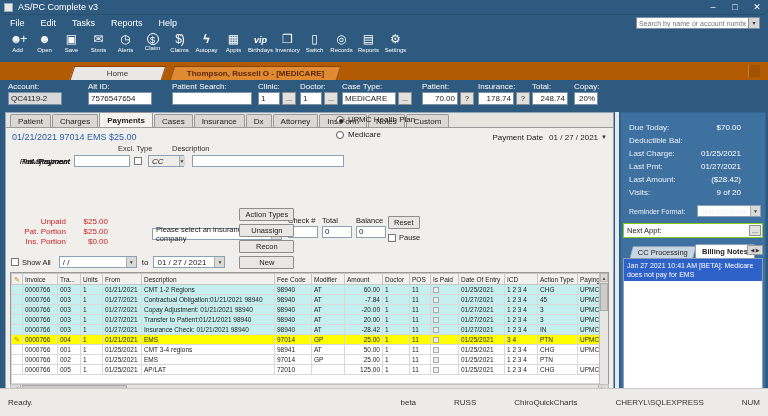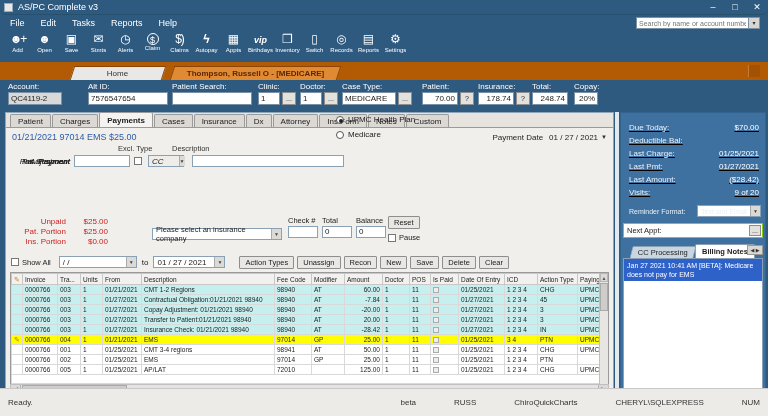--- a/index.html
+++ b/index.html
@@ -115,21 +115,21 @@
 
   
   .filterrow { position:relative; height:16px; display:flex; align-items:center; padding-left:5px; }
   .showall { display:flex; align-items:center; font-size:7.5px; }
   .showall .cb { margin-right:3px; }
   .daterange { display:flex; align-items:center; margin-left:8px; font-size:8px; }
   .daterange .dd { background:#fff; }
   .d1 { width:78px; }
   .d2 { width:72px; margin-left:4px; }
   .to-lbl { margin-left:5px; margin-right:1px; }
-  .actbtns { display:flex; margin-left:14px; gap:3px; }
+  .actbtns { display:flex; margin-left:14px; gap:3px;flex-direction:column; }
 
   
   .tablewrap { position:relative; margin:2px 4px 0 4px; height:142px; background:#fff; border:1px solid #9A9A9A; overflow:hidden; }
   table { border-collapse:collapse; table-layout:fixed; width:612px; }
   th, td { border:1px solid #D9D9D9; font-size:6.5px; padding:0 2px; height:9px; line-height:9px; white-space:nowrap; overflow:hidden; font-weight:normal; text-align:left; color:#222; }
   thead th { background:#F2F1EF; border-color:#C8C8C8; height:11px; }
   th:nth-child(1), td:nth-child(1) { width:11px; }
   th:nth-child(2){width:35px} th:nth-child(3){width:23px} th:nth-child(4){width:22px}
   th:nth-child(5){width:39px} th:nth-child(6){width:133px} th:nth-child(7){width:37px}
   th:nth-child(8){width:33px} th:nth-child(9){width:38px} th:nth-child(10){width:27px}
@@ -147,21 +147,21 @@
   .vscroll .vthumb { height:28px; background:#CFCDC9; border:1px solid #AAA; margin-top:1px; }
   .vscroll .vb { position:absolute; bottom:0; left:0; right:0; }
 
   
   .hscroll { position:absolute; left:4px; right:4px; bottom:4px; height:10px; background:#E6E4E1; border:1px solid #C0C0C0; display:flex; align-items:stretch; font-size:6px; color:#555; }
   .ha { width:10px; background:#DCDAD6; border-right:1px solid #B5B5B5; text-align:center; line-height:9px; }
   .ha.right { margin-left:auto; border-left:1px solid #B5B5B5; border-right:none; }
   .hthumb { width:105px; background:#CFCDC9; border:1px solid #AAA; margin:0 1px; }
 
   
-  .info { padding:10px 6px 0 8px;text-decoration:underline; }
+  .info { padding:10px 24px 0 8px; }
   .irow { display:flex; height:13px; font-size:8px; color:#EAF1F8; }
   .irow .iv { margin-left:auto; color:#fff; }
   .remrow { display:flex; align-items:center; padding:4px 4px 0 8px; font-size:7px; color:#EAF1F8; }
   .remdd { margin-left:auto; width:64px; background:#fff; }
   .remdd .txt { font-size:7px; }
   .nextappt { margin:6px 2px 0 2px; height:15px; background:#fff; border:1px solid #84cc16; display:flex; align-items:center; font-size:7.5px; color:#222; padding-left:3px; }
   .nextappt .mini-btn { margin-left:auto; height:11px; min-width:12px; line-height:9px; margin-right:1px; }
   .ntabs { display:flex; align-items:flex-end; height:15px; margin-top:5px; padding-left:10px; position:relative; }
   .ntab { font-size:7.5px; height:12px; line-height:12px; padding:0 6px; background:#C9D6E2; color:#222; border:1px solid #8AA0B5; border-bottom:none; border-radius:2px 2px 0 0; transform:skewX(-14deg); }
   .ntab > span { display:inline-block; transform:skewX(14deg); }
@@ -278,21 +278,21 @@
     <div class="orange-end" data-name="tab-strip-end-icon"></div>
   </div>
 
   <div class="accountbar" data-name="account-bar">
     <div class="fld" style="left:8px">
       <span class="lbl" data-name="account-label">Account:</span>
       <span class="box gray" style="width:54px" data-name="account-value">QC4119-2</span>
     </div>
     <div class="fld" style="left:88px">
       <span class="lbl" data-name="alt-id-label">Alt ID:</span>
-      <span class="box" style="width:80px" data-name="alt-id-field">7576547654</span>
+      <span class="box" style="width:64px" data-name="alt-id-field">7576547654</span>
     </div>
     <div class="fld" style="left:172px">
       <span class="lbl" data-name="patient-search-label">Patient Search:</span>
       <span class="box" style="width:80px" data-name="patient-search-field"></span>
     </div>
     <div class="fld" style="left:258px">
       <span class="lbl" data-name="clinic-label">Clinic:</span>
       <span class="box" style="width:22px" data-name="clinic-field">1</span><span class="mini-btn" data-name="clinic-lookup-button">...</span>
     </div>
     <div class="fld" style="left:300px">

